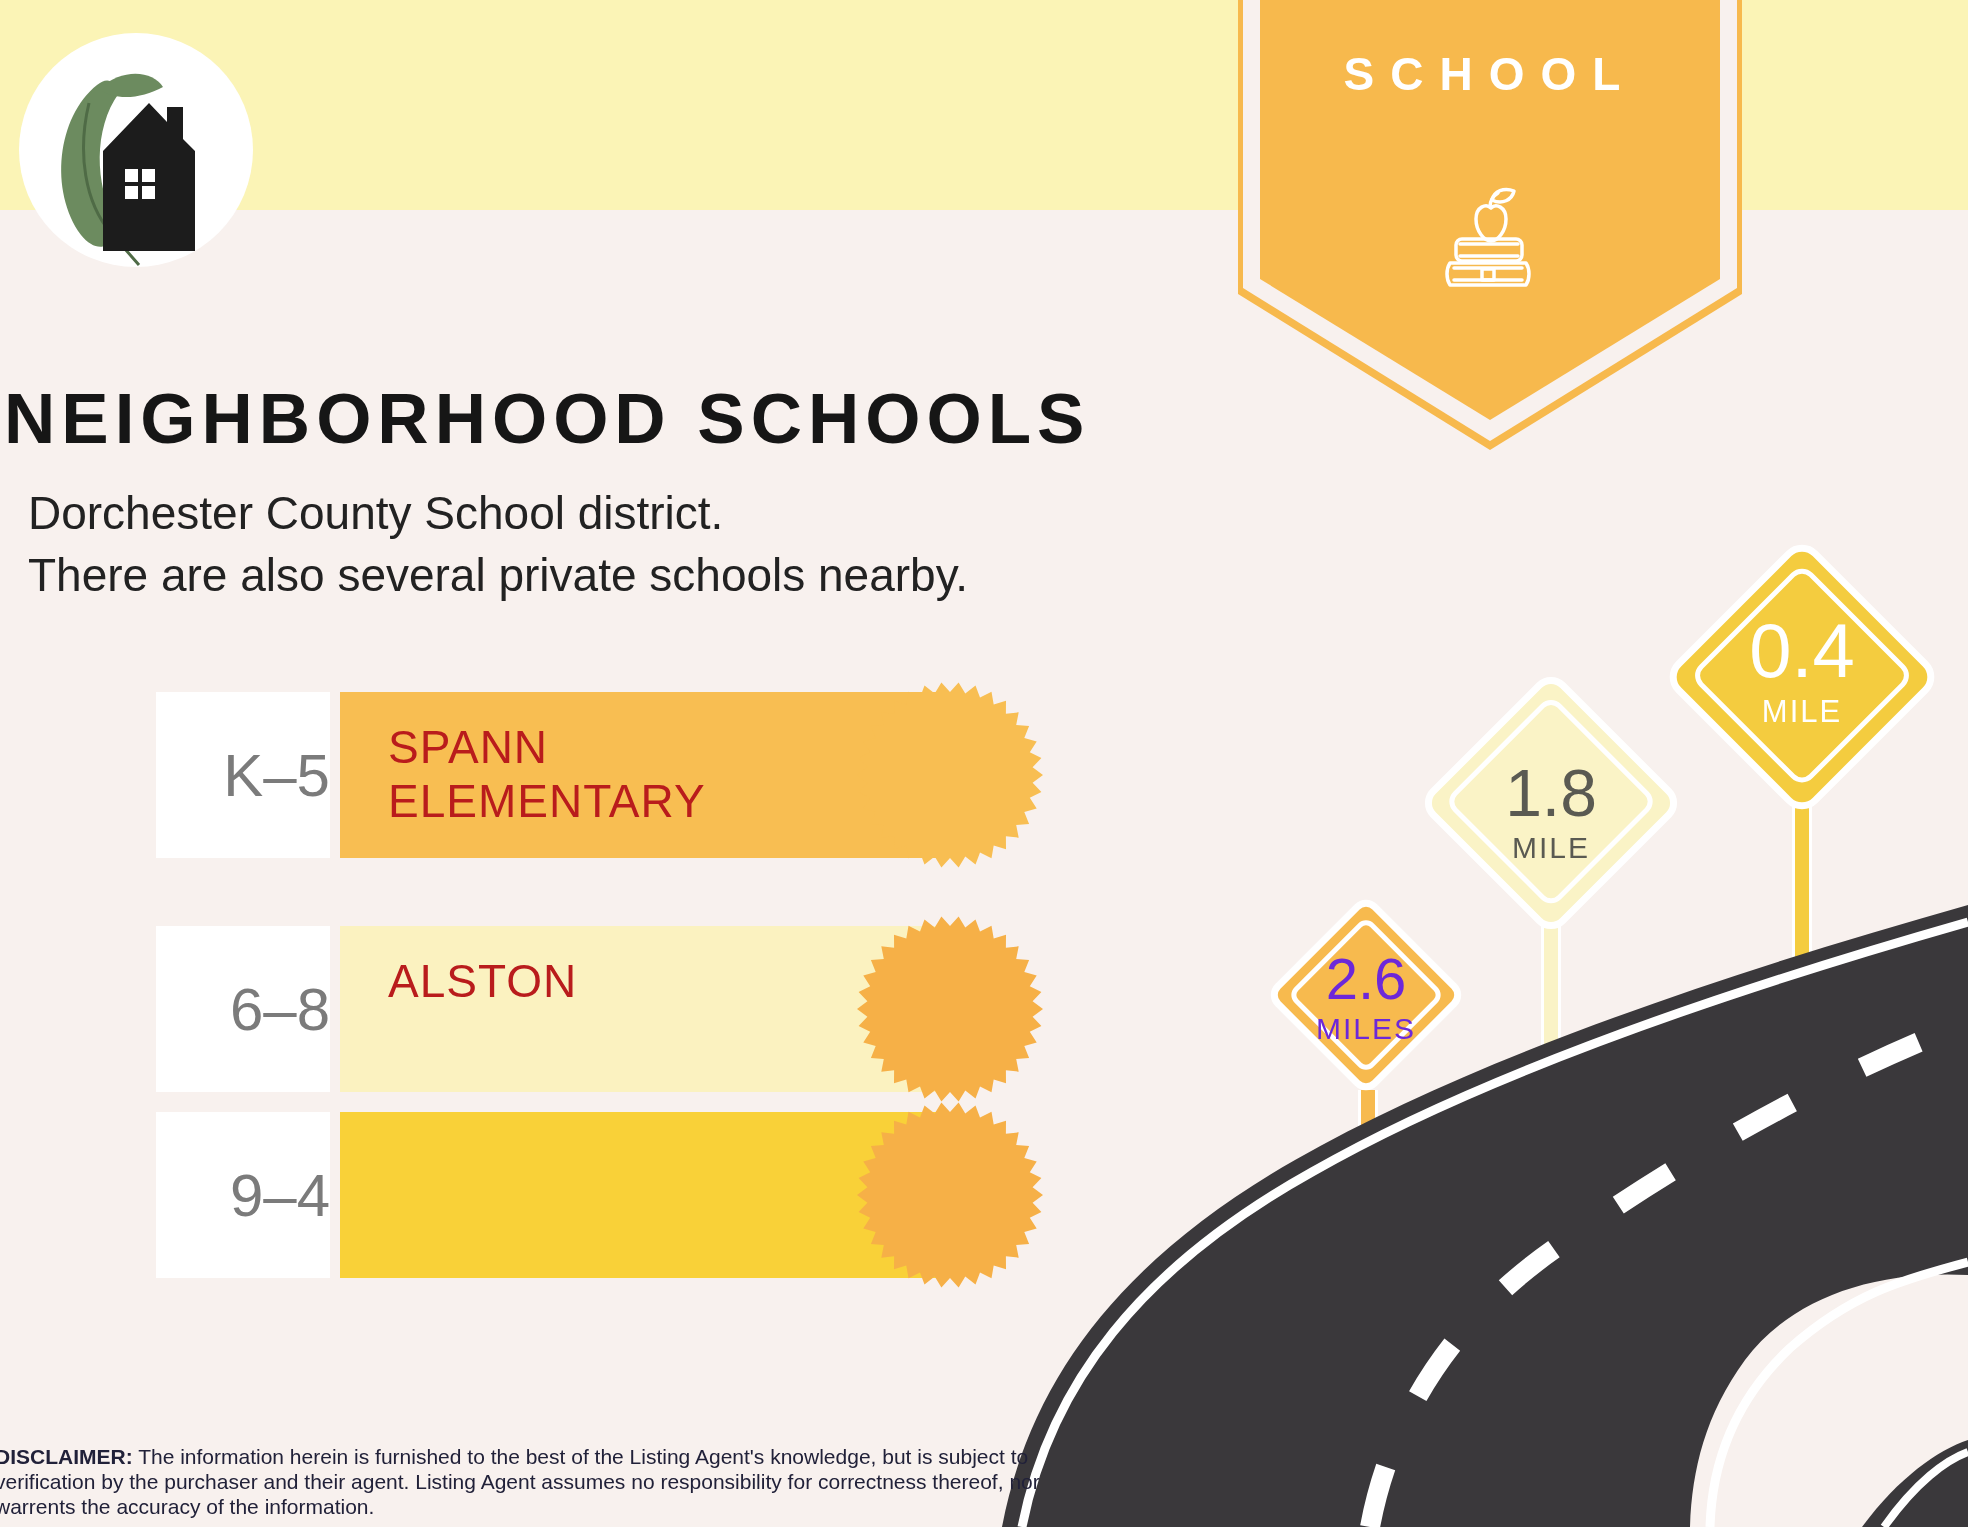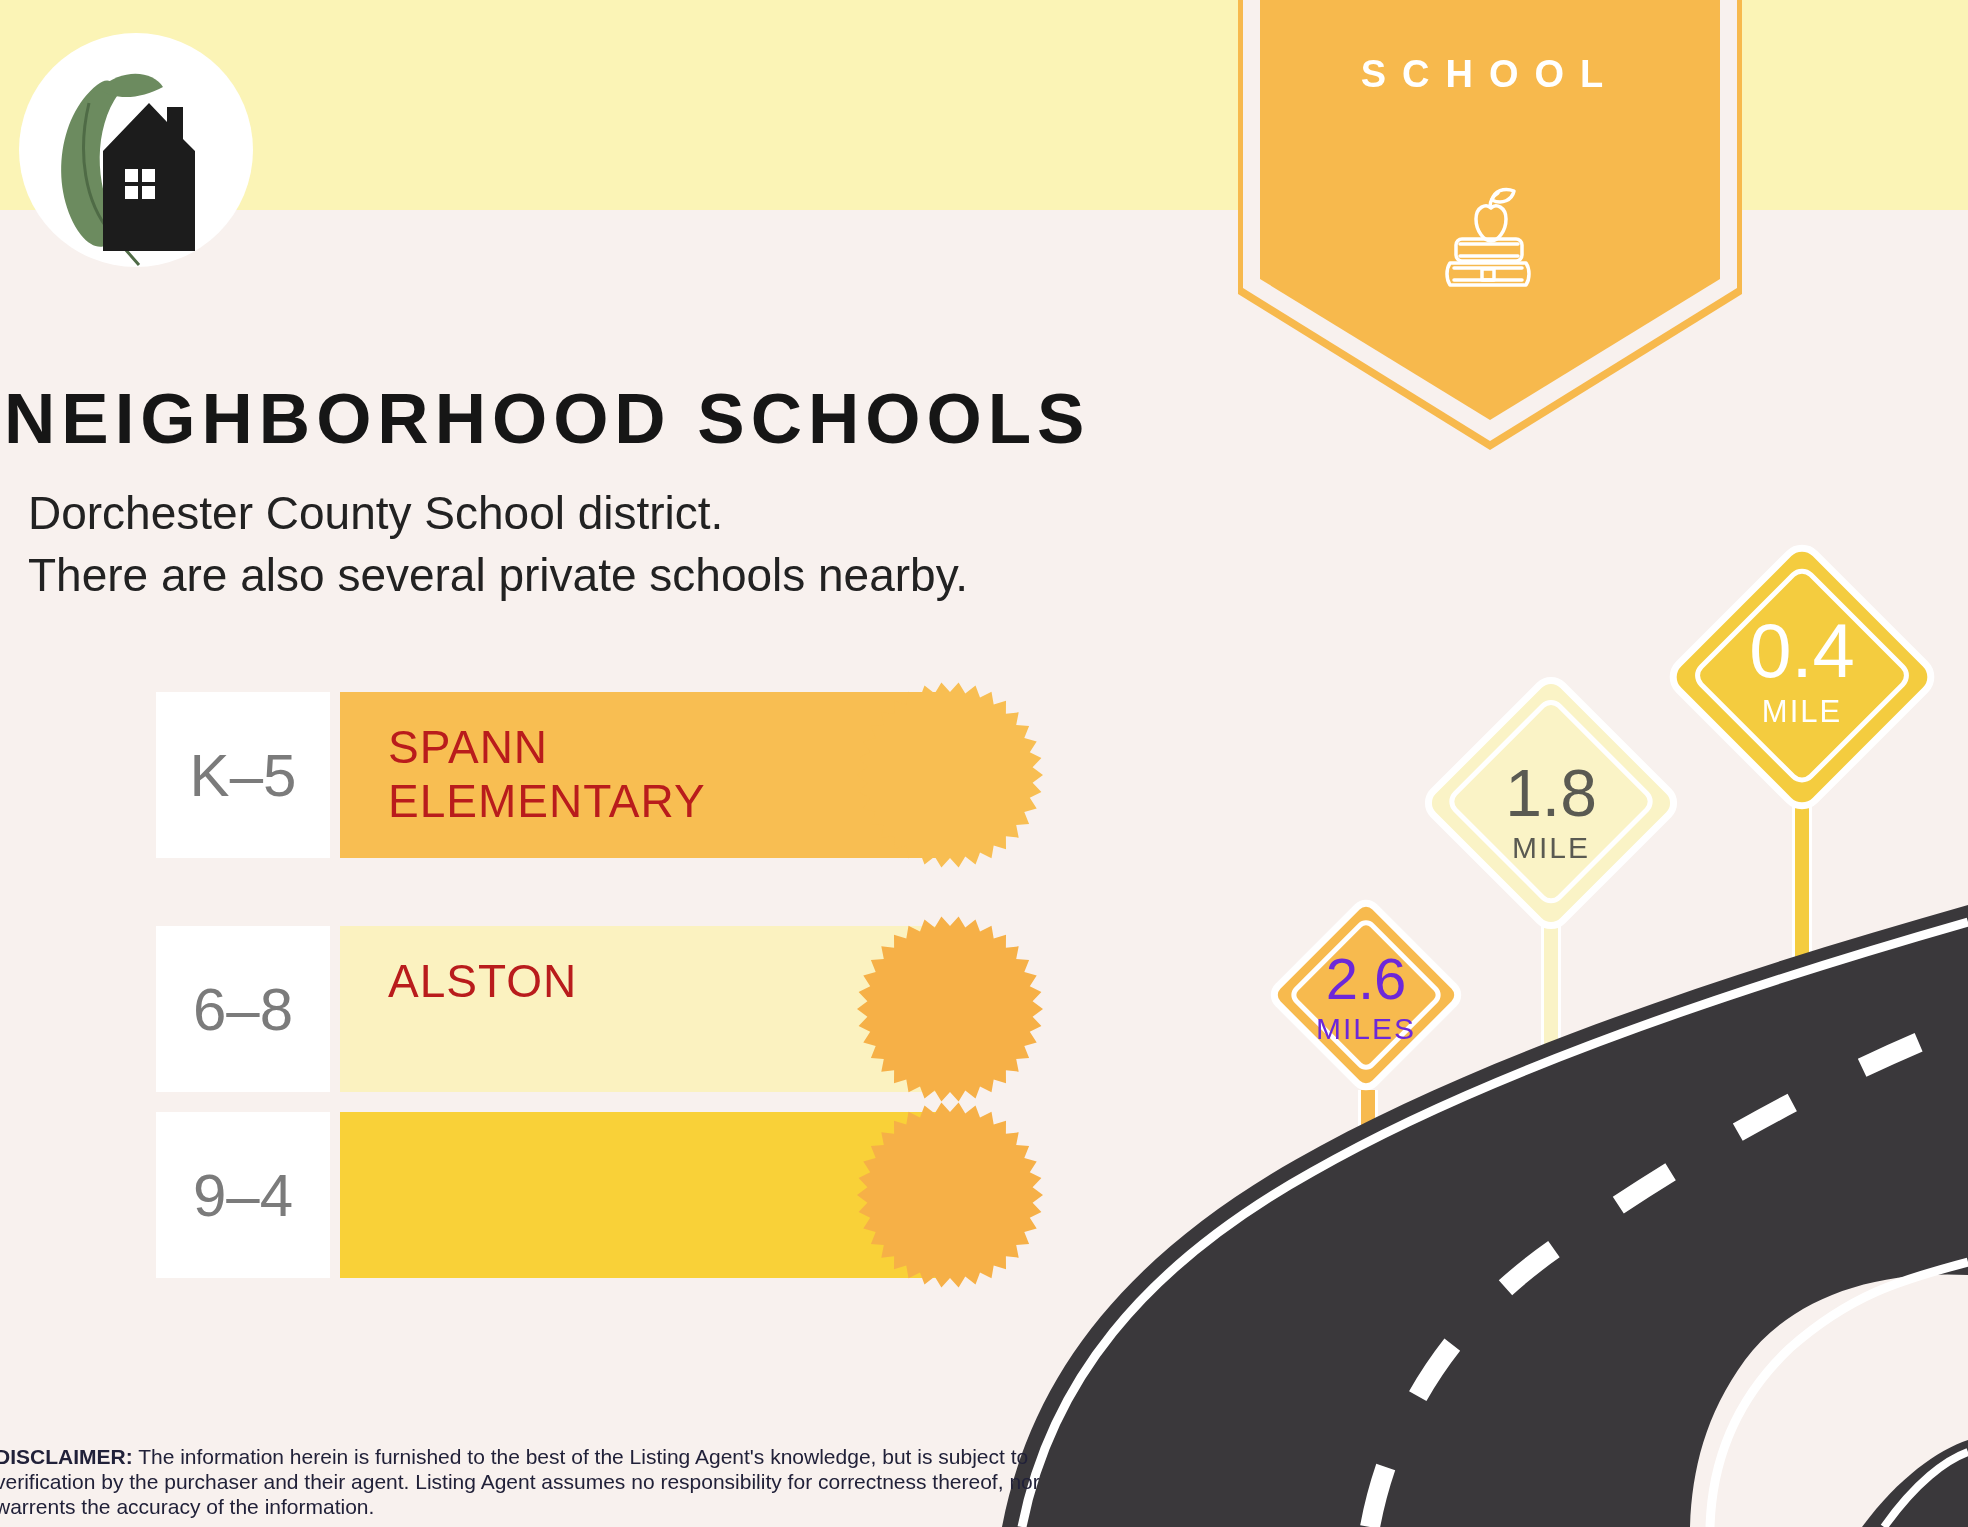--- a/index.html
+++ b/index.html
@@ -8,30 +8,30 @@
 
   
   .top-band{position:absolute;left:0;top:0;width:1968px;height:210px;}
 
   
   .logo-circle{position:absolute;left:19px;top:33px;width:234px;height:234px;border-radius:50%;background:#FFFFFF;}
   .logo-circle svg{position:absolute;left:0;top:0;}
 
   
   .pennant{position:absolute;left:1230px;top:0;width:520px;height:460px;}
-  .pennant-text{position:absolute;left:0;top:44px;width:520px;text-align:center;color:#FFFFFF;font-weight:bold;font-size:38px;letter-spacing:16px;line-height:60px;}
+  .pennant-text{position:absolute;left:0;top:44px;width:520px;text-align:center;color:#FFFFFF;font-weight:bold;font-size:46px;letter-spacing:16px;line-height:60px;}
   .pennant-icon{position:absolute;left:200px;top:185px;}
 
   
   .page-title{position:absolute;left:4px;top:378px;width:1200px;color:#161616;font-size:71px;font-weight:800;letter-spacing:6px;white-space:nowrap;}
   .page-subtitle{position:absolute;left:28px;top:482px;width:1100px;color:#222222;font-size:46px;font-weight:300;line-height:62px;}
 
   
   .school-row{position:absolute;left:156px;width:1000px;height:166px;}
-  .grade-box{position:absolute;left:0;top:0;width:174px;height:166px;background:#FFFFFF;display:flex;align-items:center;justify-content:center;color:#7B7B7B;font-size:60px;font-weight:300;}
+  .grade-box{position:absolute;left:0;top:0;width:174px;height:166px;background:#FFFFFF;display:flex;align-items:center;justify-content:flex-end;color:#7B7B7B;font-size:60px;font-weight:300;}
   .school-bar{position:absolute;left:184px;top:0;width:612px;height:166px;}
   .school-name{position:absolute;left:232px;top:28px;width:560px;color:#b91c1c;font-size:46px;line-height:54px;letter-spacing:1px;}
   .seal{position:absolute;left:699px;top:-12px;}
 
   
   .sign{position:absolute;}
   .sign-diamond{position:absolute;transform:rotate(45deg);box-sizing:border-box;border:7px solid #FFFFFF;}
   .sign-inner-line{position:absolute;box-sizing:border-box;border:5px solid #FFFFFF;}
   .sign-text{position:absolute;text-align:center;}
   .sign-number{font-weight:400;display:block;}

